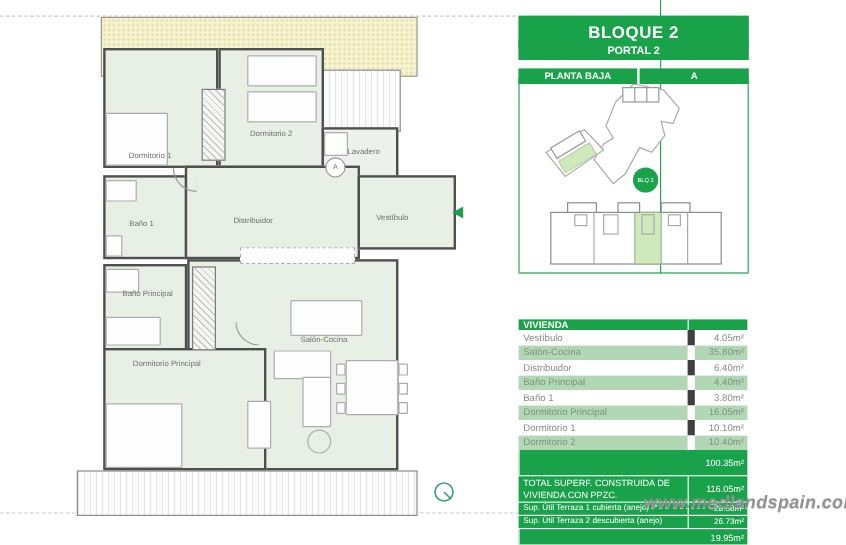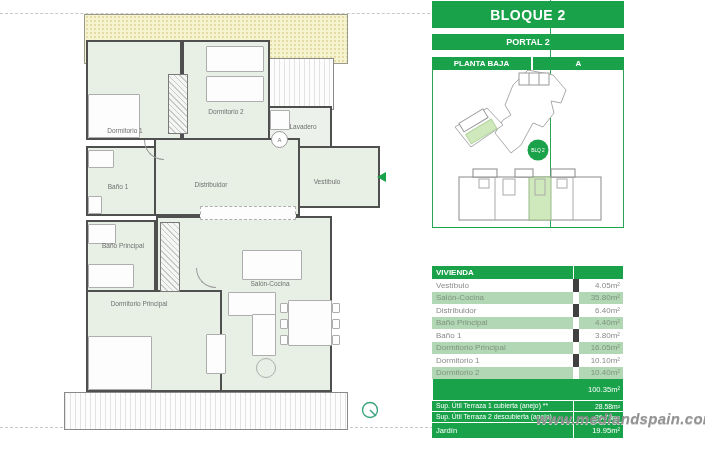--- a/index.html
+++ b/index.html
@@ -25,21 +25,21 @@
   .arc{position:absolute;box-sizing:border-box;border:1px solid #9a9a9a;border-right:none;border-top:none;
        border-bottom-left-radius:100%;background:transparent;}
   #entrance-arrow{position:absolute;left:377px;top:172px;width:0;height:0;
        border-top:5px solid transparent;border-bottom:5px solid transparent;border-right:9px solid #1aa24b;}
   #compass{position:absolute;left:361px;top:401px;}
   
   .gline-v{position:absolute;left:550px;top:0;width:1px;height:228px;background:#2aa557;}
   .gline-h{position:absolute;left:432px;top:227px;width:192px;height:1px;background:#1aa24b;}
   .hdr{position:absolute;left:432px;width:192px;background:#1aa24b;color:#fff;
        display:flex;align-items:center;justify-content:center;z-index:2;}
-  #hdr-bloque{top:1px;height:27px;font-size:14px;font-weight:bold;letter-spacing:.5px;}
+  #hdr-bloque{top:13px;height:27px;font-size:14px;font-weight:bold;letter-spacing:.5px;}
   #hdr-portal{top:34px;height:16px;font-size:9px;font-weight:bold;}
   #hdr-row3{top:52px;height:13px;background:transparent;padding:0;justify-content:space-between;}
   #hdr-row3 .cell{background:#1aa24b;color:#fff;font-size:8px;font-weight:bold;height:13px;
        display:flex;align-items:center;justify-content:center;margin-top:10px;}
   #hdr-row3 .c1{width:99px;} #hdr-row3 .c2{width:91px;}
   #sitebox{position:absolute;left:432px;top:65px;width:192px;height:162px;box-sizing:border-box;
        border-left:1px solid #2aa557;border-right:1px solid #2aa557;z-index:1;}
   
   #area-table{position:absolute;left:432px;top:230px;width:191px;bottom:0;overflow:hidden;
        display:flex;flex-direction:column;z-index:2;margin-top:36px;}
@@ -214,29 +214,32 @@
           <span class="al">Dormitorio 1</span>
           <span class="av">10.10m²</span>
         </div>
         <div class="arow alt">
           <span class="al">Dormitorio 2</span>
           <span class="av">10.40m²</span>
         </div>
         <div class="trow lg2">
           <span class="av">100.35m²</span>
         </div>
+        <div class="trow lg2">
+          <span class="al">TOTAL SUPERF. CONSTRUIDA DE VIVIENDA CON PPZC.</span>
+          <span class="av">116.05m²</span>
+        </div>
         <div class="trow sm">
           <span class="al">Sup. Útil Terraza 1 cubierta (anejo) **</span>
           <span class="av">28.58m²</span>
         </div>
         <div class="trow sm">
           <span class="al">Sup. Útil Terraza 2 descubierta (anejo)</span>
           <span class="av">26.73m²</span>
         </div>
         <div class="trow md">
-          <span class="al">Jardín</span>
           <span class="av">19.95m²</span>
         </div>
       </div>
   </div>
 
   <div id="watermark">www.medlandspain.com</div>
 </div>
 
 </body></html>

